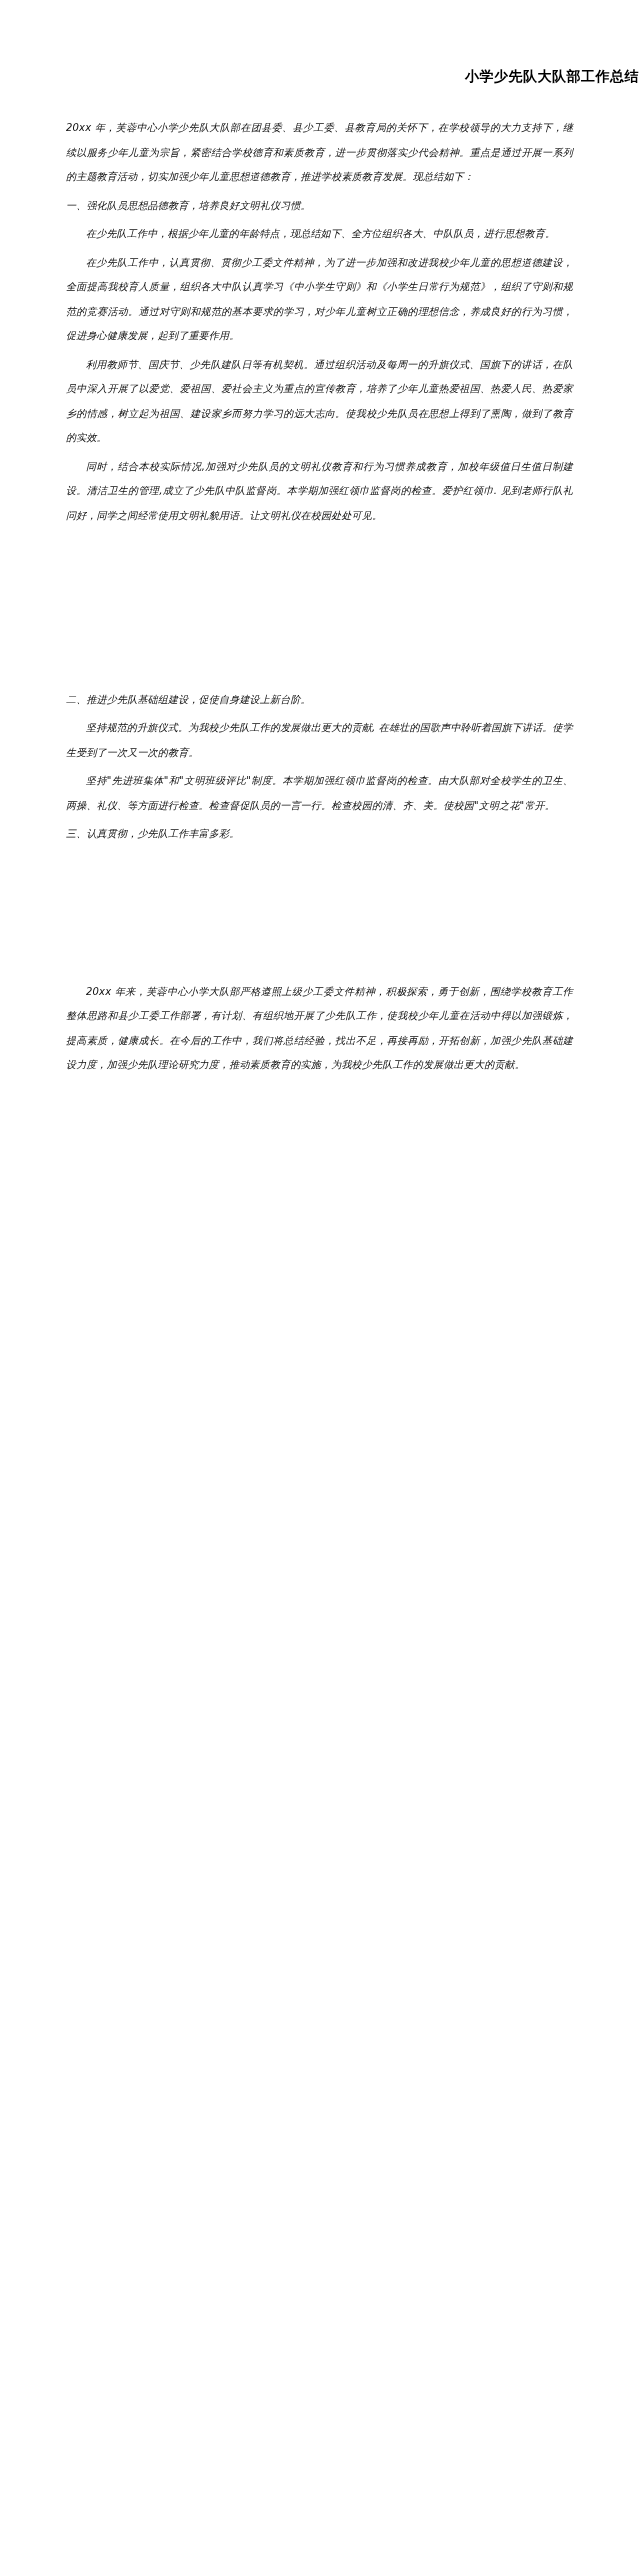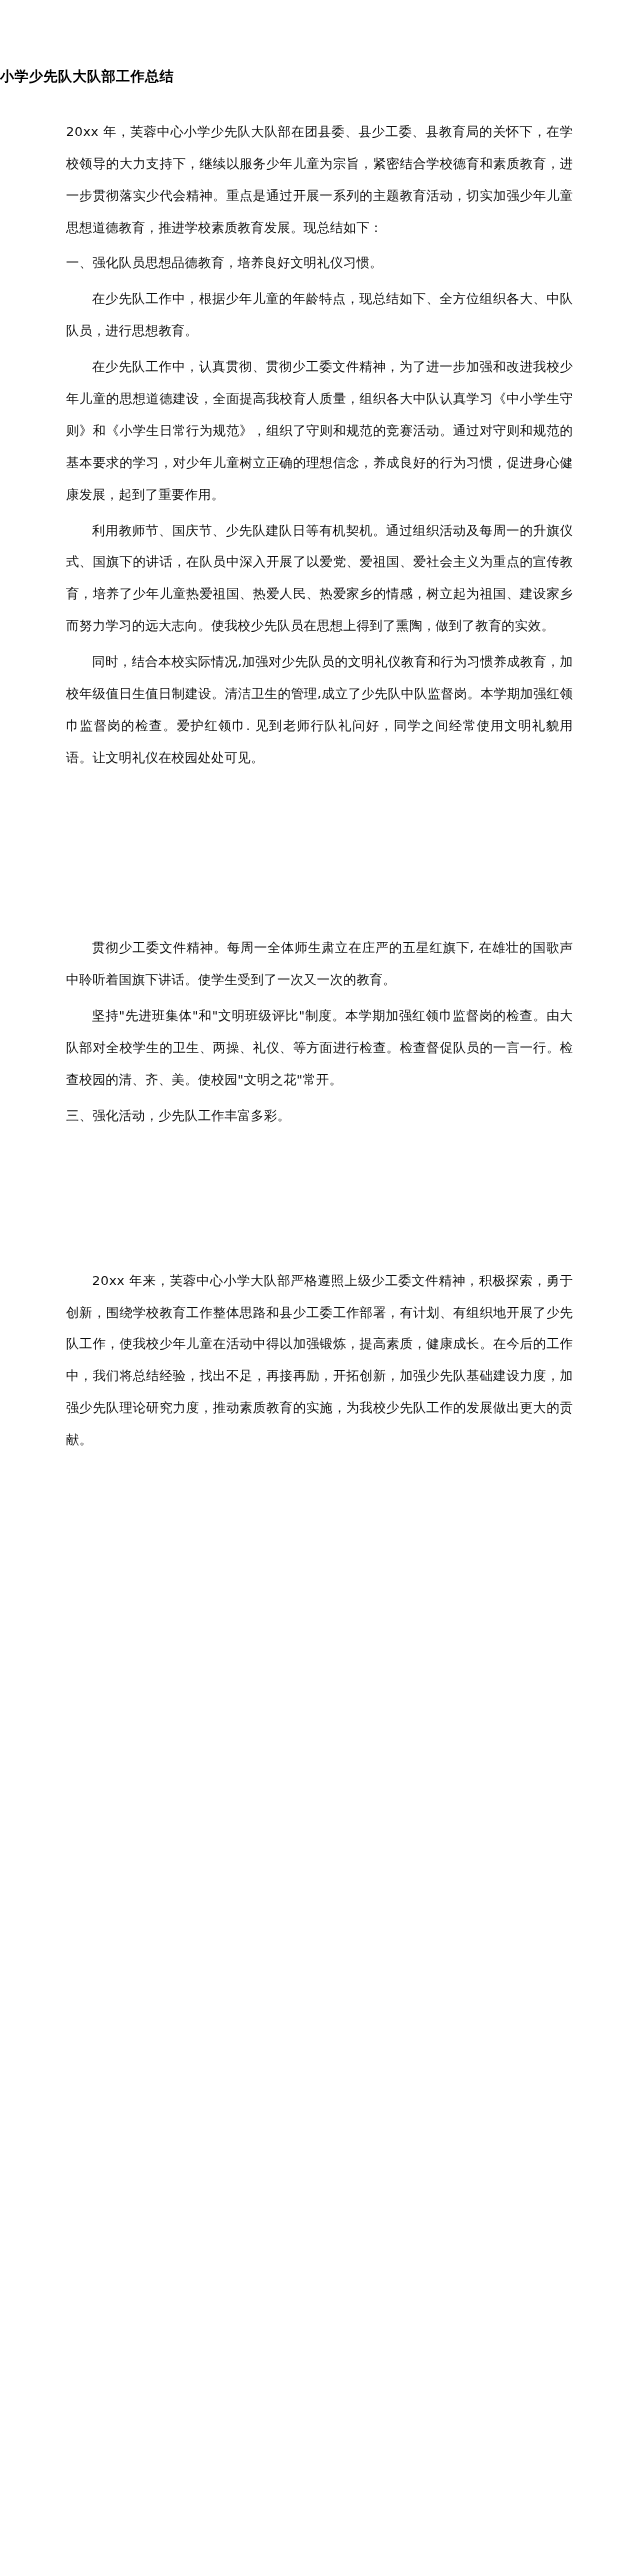--- a/index.html
+++ b/index.html
@@ -14,42 +14,43 @@
   .page {
     width: 639px;
     min-height: 2711px;
     margin: 0 auto;
     background: #ffffff;
     position: relative;
     box-sizing: border-box;
     padding: 0;
   }
   .doc-title {
-    text-align: left;
+    text-align: right;
     font-size: 14px;
     font-weight: bold;
     letter-spacing: 0.5px;
     color: #000;
     margin: 0;
     padding-top: 68px;
     padding-bottom: 0;
     font-family: "DejaVu Serif", "Liberation Serif", serif;
   }
   .body-wrap {
     padding: 0 66px;
     box-sizing: border-box;
   }
   p.para {
-    font-size: 13px;
+    font-size: 10px;
     line-height: 2.45;
     margin: 0 0 4.1px 0;
     text-align: justify;
     text-justify: inter-ideograph;
     color: #0d0d0d;
     letter-spacing: 0.2px;
+    font-style: italic;
   }
   p.first {
     margin-top: 30px;
   }
   .indent2 {
     text-indent: 2em;
   }
   .spacer-block-1 { height: 155px; }
   .spacer-block-2 { height: 129px; }
   .tail-space { height: 582px; }
@@ -66,23 +67,24 @@
     <p class="para first"> 20xx 年，芙蓉中心小学少先队大队部在团县委、县少工委、县教育局的关怀下，在学校领导的大力支持下，继续以服务少年儿童为宗旨，紧密结合学校德育和素质教育，进一步贯彻落实少代会精神。重点是通过开展一系列的主题教育活动，切实加强少年儿童思想道德教育，推进学校素质教育发展。现总结如下：</p>
 
     <p class="para">一、强化队员思想品德教育，培养良好文明礼仪习惯。</p>
     <p class="para indent2">在少先队工作中，根据少年儿童的年龄特点，现总结如下、全方位组织各大、中队队员，进行思想教育。</p>
     <p class="para indent2">在少先队工作中，认真贯彻、贯彻少工委文件精神，为了进一步加强和改进我校少年儿童的思想道德建设，全面提高我校育人质量，组织各大中队认真学习《中小学生守则》和《小学生日常行为规范》，组织了守则和规范的竞赛活动。通过对守则和规范的基本要求的学习，对少年儿童树立正确的理想信念，养成良好的行为习惯，促进身心健康发展，起到了重要作用。</p>
     <p class="para indent2">利用教师节、国庆节、少先队建队日等有机契机。通过组织活动及每周一的升旗仪式、国旗下的讲话，在队员中深入开展了以爱党、爱祖国、爱社会主义为重点的宣传教育，培养了少年儿童热爱祖国、热爱人民、热爱家乡的情感，树立起为祖国、建设家乡而努力学习的远大志向。使我校少先队员在思想上得到了熏陶，做到了教育的实效。</p>
     <p class="para indent2">同时，结合本校实际情况,加强对少先队员的文明礼仪教育和行为习惯养成教育，加校年级值日生值日制建设。清洁卫生的管理,成立了少先队中队监督岗。本学期加强红领巾监督岗的检查。爱护红领巾. 见到老师行队礼问好，同学之间经常使用文明礼貌用语。让文明礼仪在校园处处可见。</p>
 
     <div class="spacer-block-1"></div>
 
-    <p class="para indent2">贯彻少工委文件精神。每周一全体师生肃立在庄严的五星红旗下, 在雄壮的国歌声中聆听着国旗下讲话。使学生受到了一次又一次的教育。</p>
+    <p class="para">二、推进少先队基础组建设，促使自身建设上新台阶。</p>
+    <p class="para indent2">坚持规范的升旗仪式。为我校少先队工作的发展做出更大的贡献, 在雄壮的国歌声中聆听着国旗下讲话。使学生受到了一次又一次的教育。</p>
     <p class="para indent2">坚持"先进班集体"和"文明班级评比"制度。本学期加强红领巾监督岗的检查。由大队部对全校学生的卫生、两操、礼仪、等方面进行检查。检查督促队员的一言一行。检查校园的清、齐、美。使校园"文明之花"常开。</p>
-    <p class="para">三、强化活动，少先队工作丰富多彩。</p>
+    <p class="para">三、认真贯彻，少先队工作丰富多彩。</p>
 
     <div class="spacer-block-2"></div>
 
     <p class="para indent2">20xx 年来，芙蓉中心小学大队部严格遵照上级少工委文件精神，积极探索，勇于创新，围绕学校教育工作整体思路和县少工委工作部署，有计划、有组织地开展了少先队工作，使我校少年儿童在活动中得以加强锻炼，提高素质，健康成长。在今后的工作中，我们将总结经验，找出不足，再接再励，开拓创新，加强少先队基础建设力度，加强少先队理论研究力度，推动素质教育的实施，为我校少先队工作的发展做出更大的贡献。</p>
 
     <div class="tail-space"></div>
 
   </div>
 </div>
 

